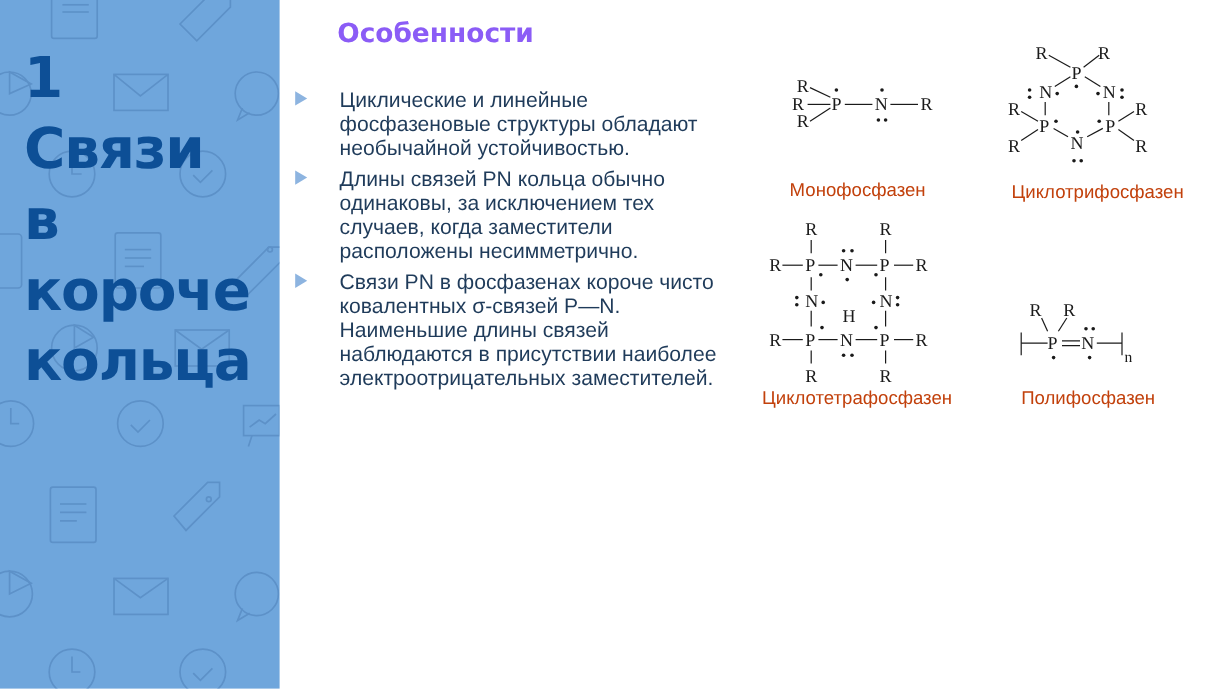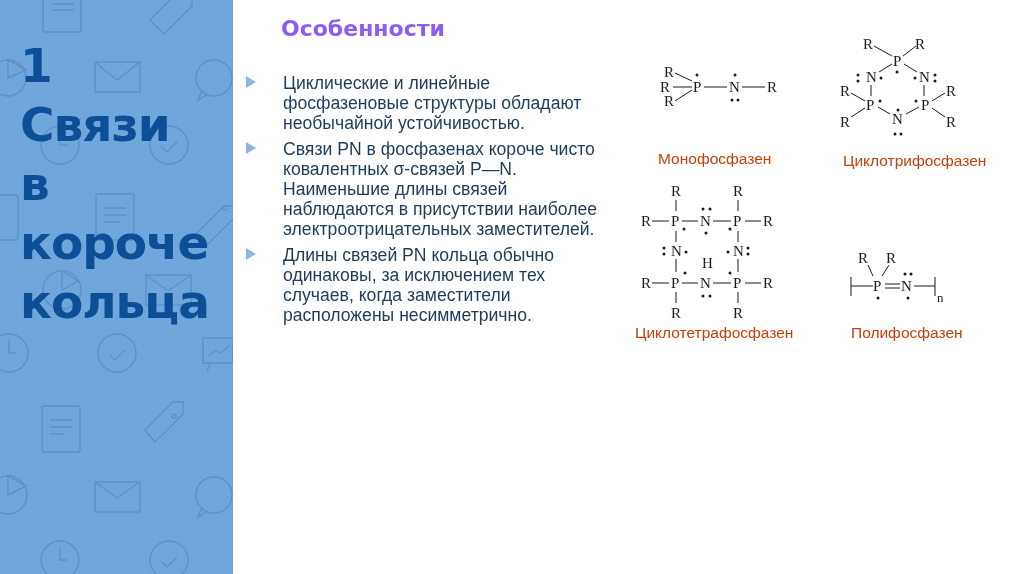--- a/index.html
+++ b/index.html
@@ -150,25 +150,25 @@
 
 <h2 class="heading">Особенности</h2>
 
 <ul class="bullets">
   <li>
     <span class="arrow"></span>
     <span>Циклические и линейные фосфазеновые структуры обладают необычайной устойчивостью.</span>
   </li>
   <li>
     <span class="arrow"></span>
-    <span>Связи PN в фосфазенах короче чисто ковалентных σ-связей P—N. Наименьшие длины связей наблюдаются в присутствии наиболее электроотрицательных заместителей.</span>
+    <span>Длины связей PN кольца обычно одинаковы, за исключением тех случаев, когда заместители расположены несимметрично.</span>
   </li>
   <li>
     <span class="arrow"></span>
-    <span>Длины связей PN кольца обычно одинаковы, за исключением тех случаев, когда заместители расположены несимметрично.</span>
+    <span>Связи PN в фосфазенах короче чисто ковалентных σ-связей P—N. Наименьшие длины связей наблюдаются в присутствии наиболее электроотрицательных заместителей.</span>
   </li>
 </ul>
 
 <svg width="1024" height="574" style="position:absolute;left:0;top:0;pointer-events:none;" font-family="Liberation Serif, serif" font-size="15" fill="#1a1a1a" stroke="#1a1a1a" stroke-width="1">
 
   <g>
     <text x="664" y="77" stroke="none">R</text>
     <text x="660" y="92" stroke="none">R</text>
     <text x="664" y="106" stroke="none">R</text>
     <text x="693" y="92" stroke="none">P</text>

